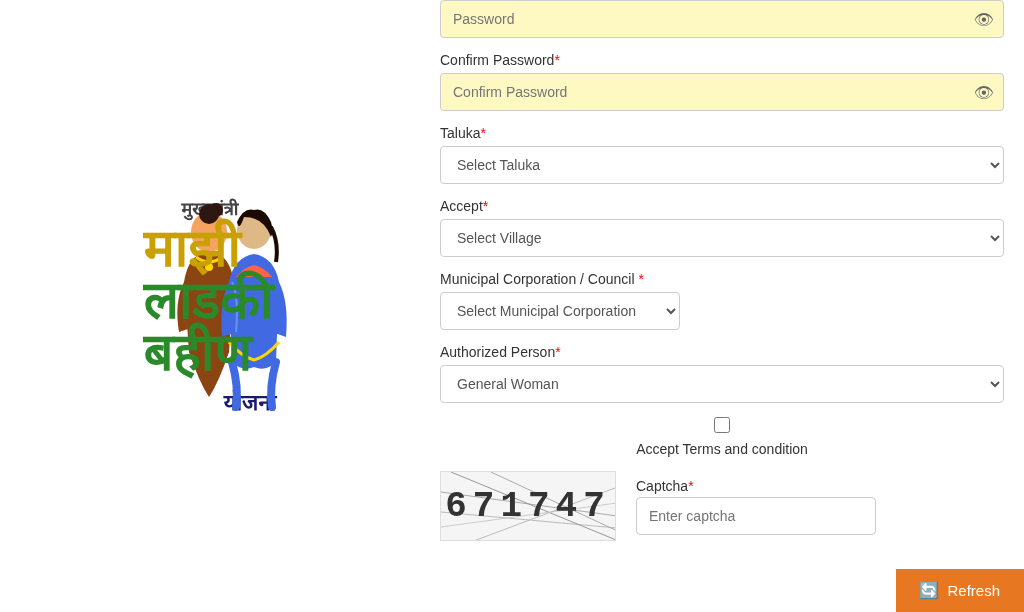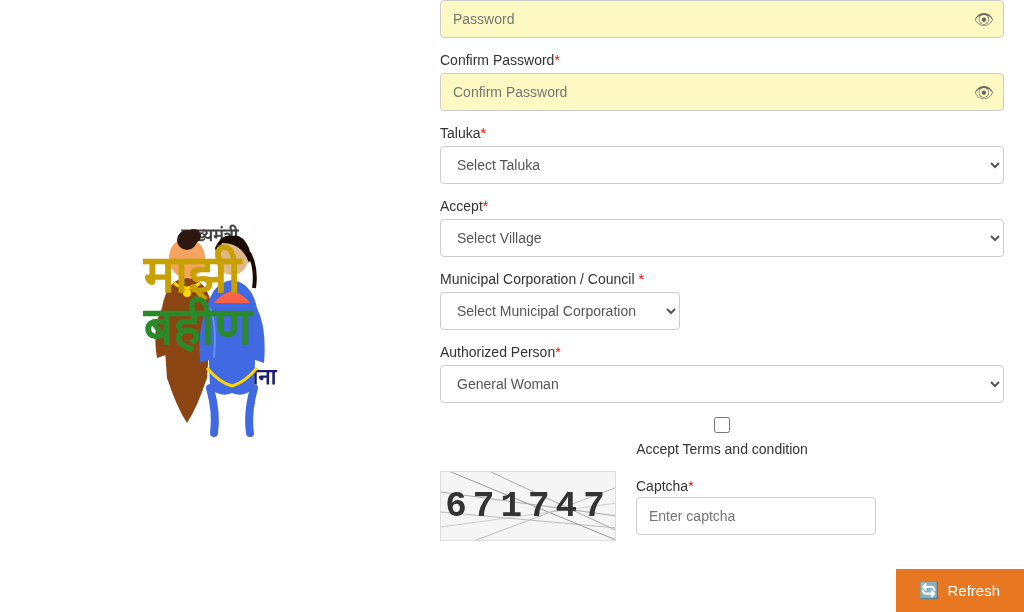--- a/index.html
+++ b/index.html
@@ -249,20 +249,21 @@
 </head>
 <body>
 
 <div class="left-panel">
   <div class="logo-container">
     <div class="mukhyamantri-text">मुख्यमंत्री</div>
     <div class="logo-main">
       <div style="position:relative; display:flex; align-items:flex-start;">
         <div style="z-index:2;">
           <div class="marathi-line1">माझी</div>
+          <div class="marathi-line2">लाडकी</div>
           <div class="marathi-line3">बहीण</div>
         </div>
 
         <svg width="130" height="220" viewBox="0 0 130 220" style="position:absolute;right:-20px;top:-20px;z-index:1;" xmlns="http://www.w3.org/2000/svg">
 
           <ellipse cx="45" cy="30" rx="18" ry="20" fill="#f4a460"></ellipse>
           <path d="M20 80 Q25 50 45 50 Q65 50 70 80 L65 150 Q55 160 45 155 Q35 160 25 150 Z" fill="#8B4513"></path>
           <path d="M20 80 Q10 100 15 130 L30 125 Q25 105 30 85 Z" fill="#8B4513"></path>
           <path d="M70 80 Q80 100 75 130 L60 125 Q65 105 60 85 Z" fill="#8B4513"></path>
           <path d="M25 150 Q35 180 45 195 Q55 180 65 150" fill="#8B4513"></path>

